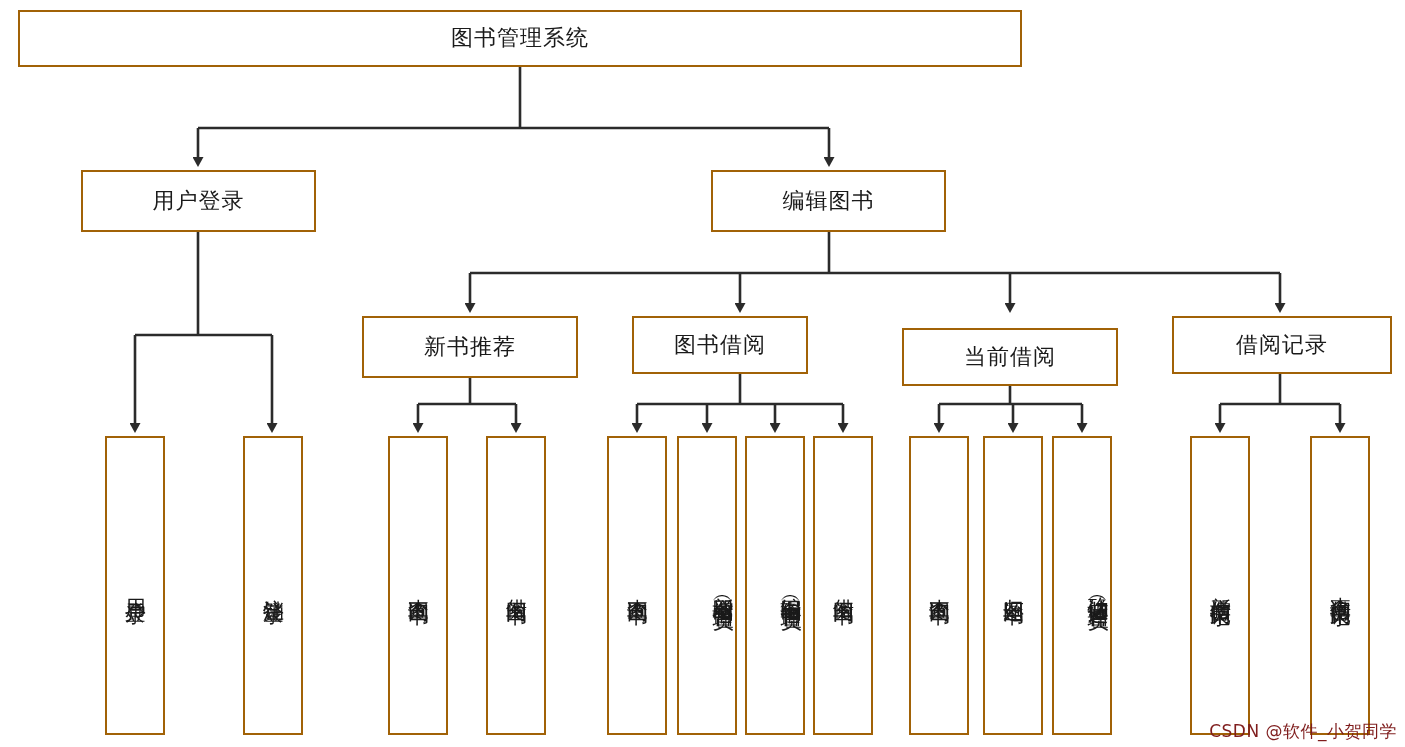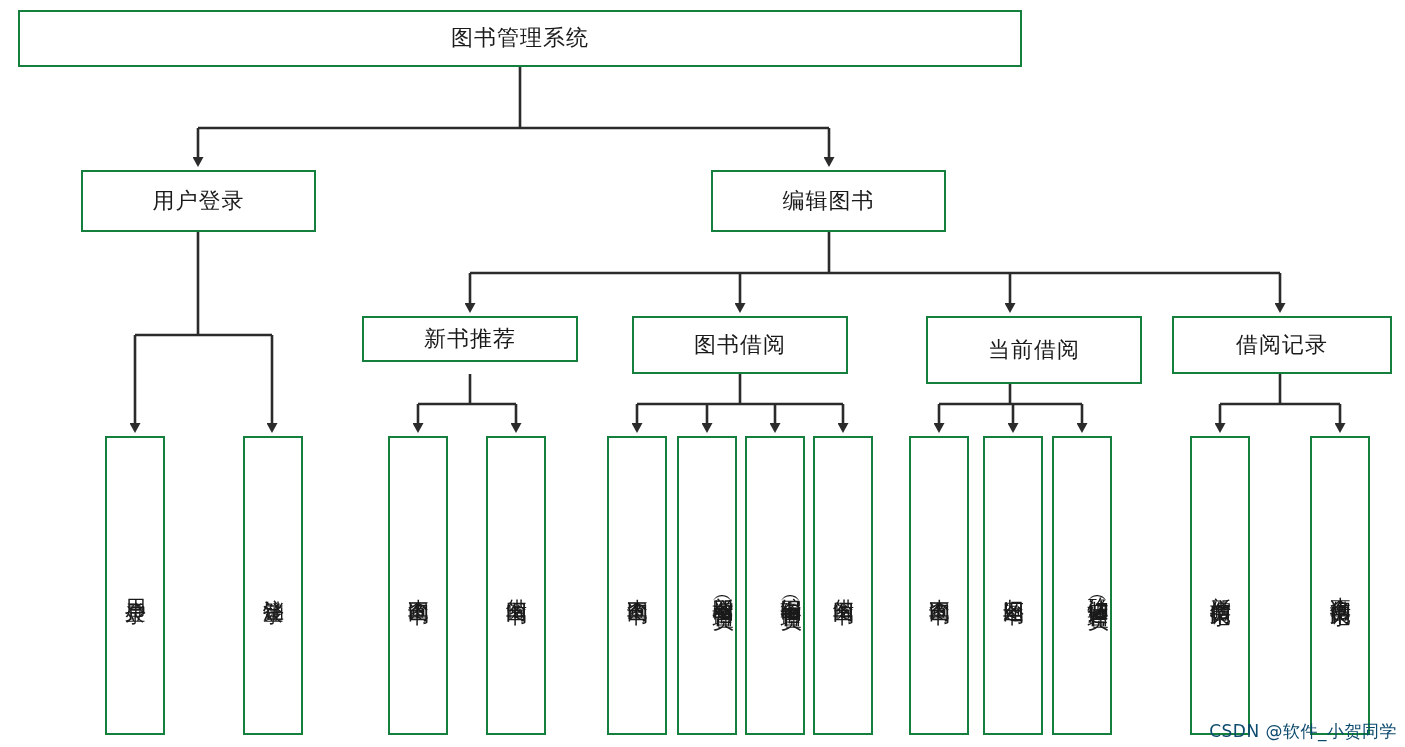--- a/index.html
+++ b/index.html
@@ -22,21 +22,21 @@
   svg#edges {
     position: absolute;
     left: 0;
     top: 0;
     width: 1405px;
     height: 747px;
   }
   .node {
     position: absolute;
     box-sizing: border-box;
-    border: 2px solid #15803d;
+    border: 2px solid #a16207;
     background: #ffffff;
     display: flex;
     align-items: center;
     justify-content: center;
     color: #1a1a1a;
     z-index: 2;
   }
   .node.horiz {
     font-size: 22px;
     letter-spacing: 1px;
@@ -55,21 +55,21 @@
   }
   .node.vert.centered {
     align-items: center;
     padding-top: 0;
   }
   .watermark {
     position: absolute;
     right: 8px;
     bottom: 4px;
     font-size: 17px;
-    color: #0c4a6e;
+    color: #7f1d1d;
     white-space: nowrap;
     z-index: 3;
     letter-spacing: 0.5px;
   }
 </style>
 </head>
 <body>
 
 <div id="diagram-root">
 
@@ -121,23 +121,23 @@
       <path d="M1220,404 L1220,424" marker-end="url(#arrow)"></path>
       <path d="M1340,404 L1340,424" marker-end="url(#arrow)"></path>
     </g>
   </svg>
 
   <div class="node horiz" style="left: 18px; top: 10px; width: 1004px; height: 57px;">图书管理系统</div>
 
   <div class="node horiz" style="left: 81px; top: 170px; width: 235px; height: 62px;">用户登录</div>
   <div class="node horiz" style="left: 711px; top: 170px; width: 235px; height: 62px;">编辑图书</div>
 
-  <div class="node horiz" style="left: 362px; top: 316px; width: 216px; height: 46px;">新书推荐</div>
-  <div class="node horiz" style="left: 632px; top: 316px; width: 216px; height: 58px;">图书借阅</div>
-  <div class="node horiz" style="left: 902px; top: 316px; width: 216px; height: 68px; margin-left: 24px;">当前借阅</div>
+  <div class="node horiz" style="left: 362px; top: 316px; width: 216px; height: 62px;">新书推荐</div>
+  <div class="node horiz" style="left: 632px; top: 316px; width: 176px; height: 58px;">图书借阅</div>
+  <div class="node horiz" style="left: 902px; top: 328px; width: 216px; height: 58px;">当前借阅</div>
   <div class="node horiz" style="left: 1172px; top: 316px; width: 220px; height: 58px;">借阅记录</div>
 
   <div class="node vert centered" style="left: 105px; top: 436px; width: 60px; height: 299px;">用户登录</div>
   <div class="node vert centered" style="left: 243px; top: 436px; width: 60px; height: 299px;">注销登录</div>
   <div class="node vert centered" style="left: 388px; top: 436px; width: 60px; height: 299px;">查询图书</div>
   <div class="node vert centered" style="left: 486px; top: 436px; width: 60px; height: 299px;">借阅图书</div>
   <div class="node vert centered" style="left: 607px; top: 436px; width: 60px; height: 299px;">查询图书</div>
   <div class="node vert" style="left: 677px; top: 436px; width: 60px; height: 299px;">新增图书（管理员）</div>
   <div class="node vert" style="left: 745px; top: 436px; width: 60px; height: 299px;">编辑图书（管理员）</div>
   <div class="node vert centered" style="left: 813px; top: 436px; width: 60px; height: 299px;">借阅图书</div>

